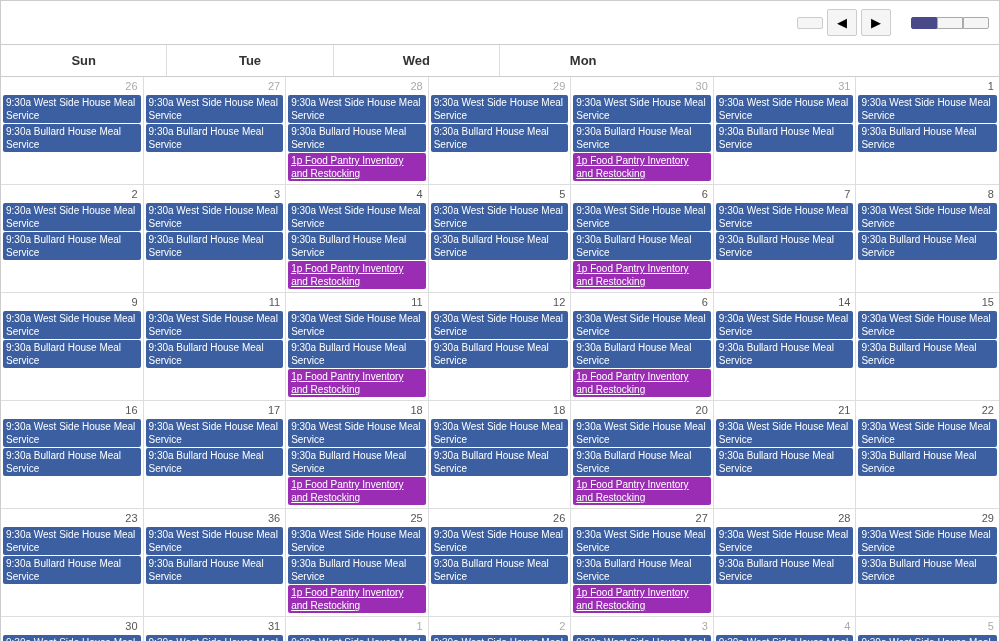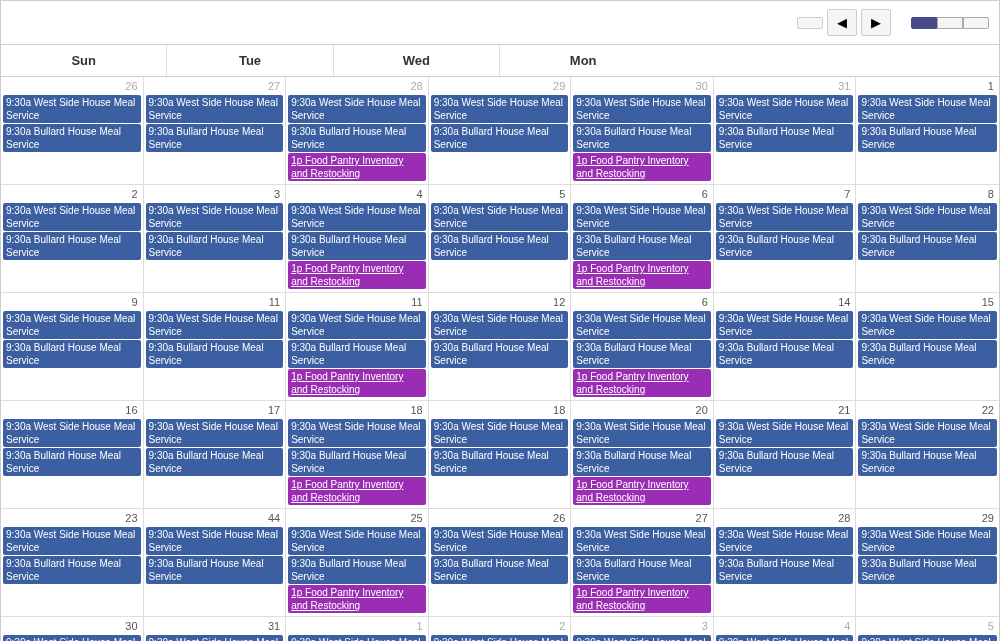--- a/index.html
+++ b/index.html
@@ -208,21 +208,21 @@
         <div class="day-number">22</div>
         <div class="event event-blue">9:30a West Side House Meal Service</div>
         <div class="event event-blue">9:30a Bullard House Meal Service</div>
       </div>
       <div class="day-cell">
         <div class="day-number">23</div>
         <div class="event event-blue">9:30a West Side House Meal Service</div>
         <div class="event event-blue">9:30a Bullard House Meal Service</div>
       </div>
       <div class="day-cell">
-        <div class="day-number">44</div>
+        <div class="day-number">36</div>
         <div class="event event-blue">9:30a West Side House Meal Service</div>
         <div class="event event-blue">9:30a Bullard House Meal Service</div>
       </div>
       <div class="day-cell">
         <div class="day-number">25</div>
         <div class="event event-blue">9:30a West Side House Meal Service</div>
         <div class="event event-blue">9:30a Bullard House Meal Service</div>
         <div class="event event-purple">1p Food Pantry Inventory and Restocking</div>
       </div>
       <div class="day-cell">

